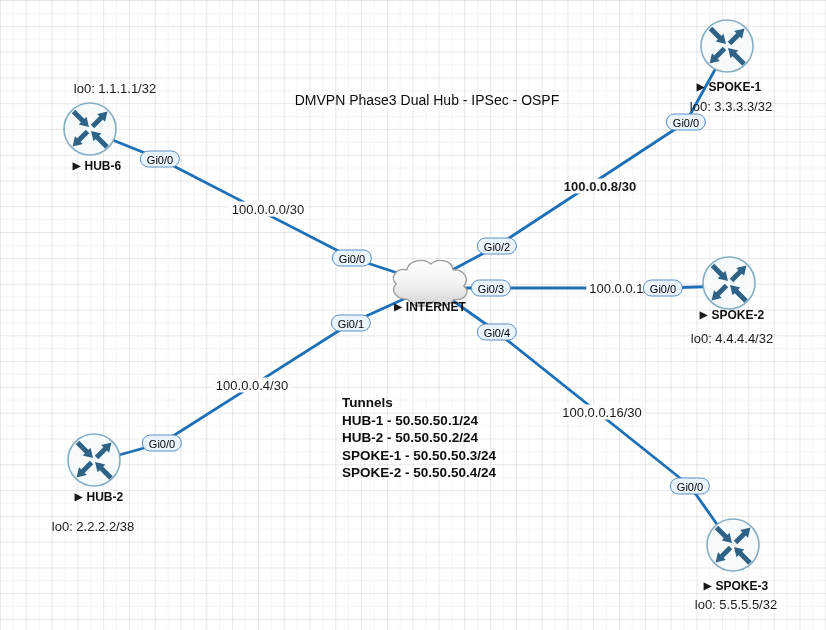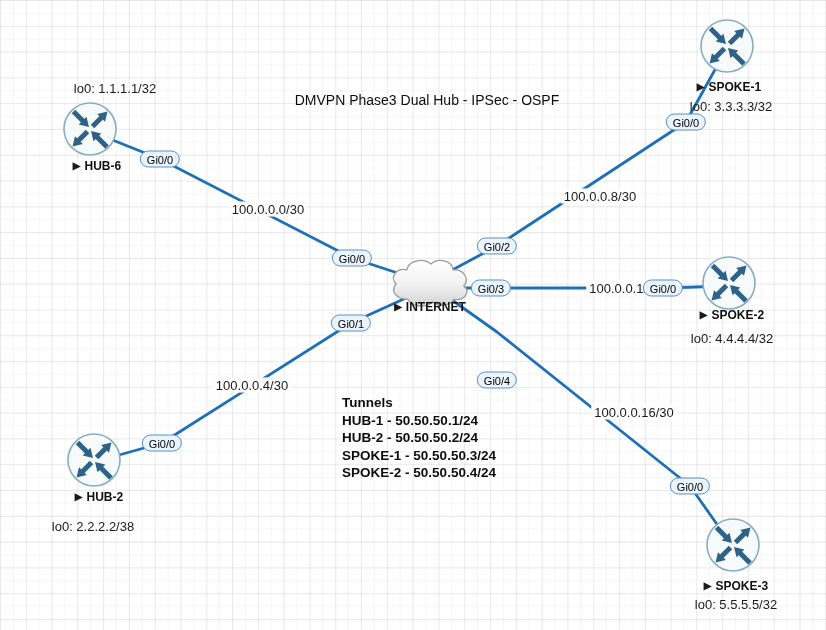--- a/index.html
+++ b/index.html
@@ -78,23 +78,23 @@
   <div class="abs tunnels" style="left:419px;top:438px;">
     <div>Tunnels</div>
     <div>HUB-1 - 50.50.50.1/24</div>
     <div>HUB-2 - 50.50.50.2/24</div>
     <div>SPOKE-1 - 50.50.50.3/24</div>
     <div>SPOKE-2 - 50.50.50.4/24</div>
   </div>
 
   <div class="abs netlabel" style="left:268px;top:209px;">100.0.0.0/30</div>
   <div class="abs netlabel" style="left:252px;top:385px;">100.0.0.4/30</div>
-  <div class="abs netlabel" style="left:600px;top:196px;">100.0.0.8/30</div>
+  <div class="abs netlabel" style="left:600px;top:186px;font-weight:bold;">100.0.0.8/30</div>
   <div class="abs netlabel" style="left:592px;top:288px;margin-left:37px;">100.0.0.12/30</div>
-  <div class="abs netlabel" style="left:602px;top:412px;margin-left:32px;">100.0.0.16/30</div>
+  <div class="abs netlabel" style="left:602px;top:412px;">100.0.0.16/30</div>
 
   <div class="abs node-icon" style="left:90px;top:131px;">
     <svg width="56" height="56">
         <use href="#router-sym"></use>
       </svg>
   </div>
   <div class="abs node-label" style="left:97px;top:166px;">
     <span class="play">▶</span>
     <span>HUB-6</span>
   </div>
@@ -153,18 +153,18 @@
     <span class="play">▶</span>
     <span>INTERNET</span>
   </div>
 
   <div class="abs pill" style="left:160px;top:159px;">Gi0/0</div>
   <div class="abs pill" style="left:162px;top:443px;">Gi0/0</div>
   <div class="abs pill" style="left:352px;top:258px;">Gi0/0</div>
   <div class="abs pill" style="left:351px;top:323px;">Gi0/1</div>
   <div class="abs pill" style="left:497px;top:246px;">Gi0/2</div>
   <div class="abs pill" style="left:491px;top:288px;">Gi0/3</div>
-  <div class="abs pill" style="left:497px;top:332px;margin-top:48px;">Gi0/4</div>
+  <div class="abs pill" style="left:497px;top:332px;">Gi0/4</div>
   <div class="abs pill" style="left:686px;top:122px;">Gi0/0</div>
   <div class="abs pill" style="left:663px;top:288px;">Gi0/0</div>
   <div class="abs pill" style="left:690px;top:486px;">Gi0/0</div>
 
 </div>
 
 </body></html>

